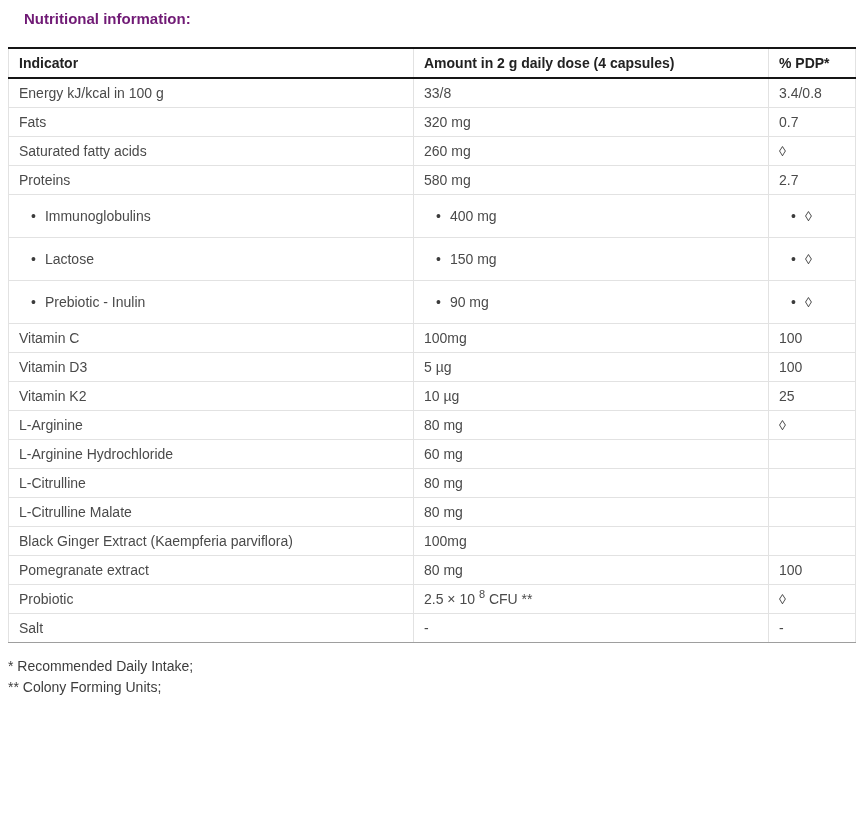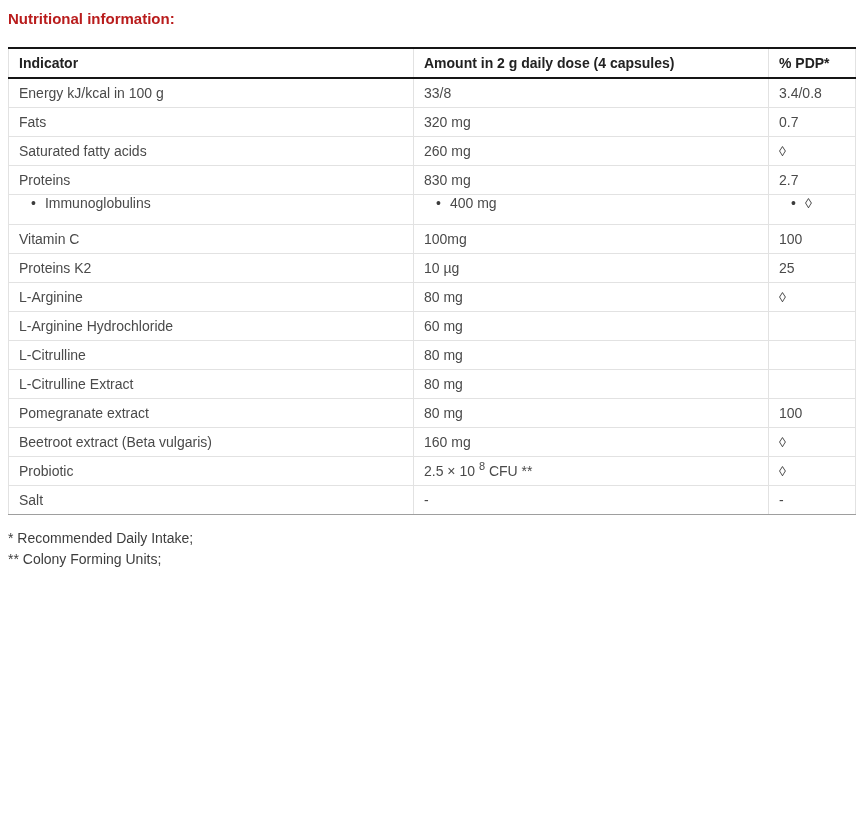--- a/index.html
+++ b/index.html
@@ -10,22 +10,22 @@
     color: #4a4a4a;
   }
   .page {
     width: 867px;
     box-sizing: border-box;
     padding: 6px 8px 10px 8px;
   }
   .title {
     font-size: 15px;
     font-weight: bold;
-    color: #b91c1c;
-    margin: 4px 0 0 0;
+    color: #701a75;
+    margin: 4px 0 0 16px;
   }
   .ntable {
     border-collapse: collapse;
     table-layout: fixed;
     width: 847px;
     margin-top: 20px;
     font-size: 14px;
   }
   .ntable col.c1 { width: 405px; }
   .ntable col.c2 { width: 355px; }
@@ -43,21 +43,21 @@
     color: #222222;
     border-top: 2px solid #151515;
     border-bottom: 2px solid #151515;
     margin-top: 42px;
   }
   .ntable tbody tr:last-child td {
     border-bottom: 1px solid #9e9e9e;
     margin-top: 48px;
   }
   .ntable tr.sub td {
-    padding-top: 0;
+    padding-top: 13px;
     padding-bottom: 13px;
     border-radius: 21px;
   }
   .cellwrap { display: inline; }
   tr.sub .cellwrap { padding-left: 12px; }
   .bullet {
     display: inline-block;
     margin-right: 9px;
     color: #3c3c3c;
   }
@@ -104,67 +104,82 @@
           <td><span class="cellwrap"><span>320 mg</span></span></td>
           <td><span class="cellwrap"><span>0.7</span></span></td>
         </tr>
         <tr>
           <td><span class="cellwrap"><span>Saturated fatty acids</span></span></td>
           <td><span class="cellwrap"><span>260 mg</span></span></td>
           <td><span class="cellwrap"><span>◊</span></span></td>
         </tr>
         <tr>
           <td><span class="cellwrap"><span>Proteins</span></span></td>
-          <td><span class="cellwrap"><span>830 mg</span></span></td>
+          <td><span class="cellwrap"><span>580 mg</span></span></td>
           <td><span class="cellwrap"><span>2.7</span></span></td>
         </tr>
         <tr class="sub">
           <td><span class="cellwrap"><span class="bullet">•</span><span>Immunoglobulins</span></span></td>
           <td><span class="cellwrap"><span class="bullet">•</span><span>400 mg</span></span></td>
+          <td><span class="cellwrap"><span class="bullet">•</span><span>◊</span></span></td>
+        </tr>
+        <tr class="sub">
+          <td><span class="cellwrap"><span class="bullet">•</span><span>Lactose</span></span></td>
+          <td><span class="cellwrap"><span class="bullet">•</span><span>150 mg</span></span></td>
+          <td><span class="cellwrap"><span class="bullet">•</span><span>◊</span></span></td>
+        </tr>
+        <tr class="sub">
+          <td><span class="cellwrap"><span class="bullet">•</span><span>Prebiotic - Inulin</span></span></td>
+          <td><span class="cellwrap"><span class="bullet">•</span><span>90 mg</span></span></td>
           <td><span class="cellwrap"><span class="bullet">•</span><span>◊</span></span></td>
         </tr>
         <tr>
           <td><span class="cellwrap"><span>Vitamin C</span></span></td>
           <td><span class="cellwrap"><span>100mg</span></span></td>
           <td><span class="cellwrap"><span>100</span></span></td>
         </tr>
         <tr>
-          <td><span class="cellwrap"><span>Proteins K2</span></span></td>
+          <td><span class="cellwrap"><span>Vitamin D3</span></span></td>
+          <td><span class="cellwrap"><span>5 µg</span></span></td>
+          <td><span class="cellwrap"><span>100</span></span></td>
+        </tr>
+        <tr>
+          <td><span class="cellwrap"><span>Vitamin K2</span></span></td>
           <td><span class="cellwrap"><span>10 µg</span></span></td>
           <td><span class="cellwrap"><span>25</span></span></td>
         </tr>
         <tr>
           <td><span class="cellwrap"><span>L-Arginine</span></span></td>
           <td><span class="cellwrap"><span>80 mg</span></span></td>
           <td><span class="cellwrap"><span>◊</span></span></td>
         </tr>
         <tr>
           <td><span class="cellwrap"><span>L-Arginine Hydrochloride</span></span></td>
           <td><span class="cellwrap"><span>60 mg</span></span></td>
           <td><span class="cellwrap"><span></span></span></td>
         </tr>
         <tr>
           <td><span class="cellwrap"><span>L-Citrulline</span></span></td>
           <td><span class="cellwrap"><span>80 mg</span></span></td>
           <td><span class="cellwrap"><span></span></span></td>
         </tr>
         <tr>
-          <td><span class="cellwrap"><span>L-Citrulline Extract</span></span></td>
+          <td><span class="cellwrap"><span>L-Citrulline Malate</span></span></td>
           <td><span class="cellwrap"><span>80 mg</span></span></td>
+          <td><span class="cellwrap"><span></span></span></td>
+        </tr>
+        <tr>
+          <td><span class="cellwrap"><span>Black Ginger Extract (Kaempferia parviflora)</span></span></td>
+          <td><span class="cellwrap"><span>100mg</span></span></td>
           <td><span class="cellwrap"><span></span></span></td>
         </tr>
         <tr>
           <td><span class="cellwrap"><span>Pomegranate extract</span></span></td>
           <td><span class="cellwrap"><span>80 mg</span></span></td>
           <td><span class="cellwrap"><span>100</span></span></td>
-        </tr>
-        <tr>
-          <td><span class="cellwrap"><span>Beetroot extract (Beta vulgaris)</span></span></td>
-          <td><span class="cellwrap"><span>160 mg</span></span></td>
-          <td><span class="cellwrap"><span>◊</span></span></td>
         </tr>
         <tr>
           <td><span class="cellwrap"><span>Probiotic</span></span></td>
           <td><span class="cellwrap"><span>2.5 × 10 </span><sup>8</sup><span> CFU **</span></span></td>
           <td><span class="cellwrap"><span>◊</span></span></td>
         </tr>
         <tr>
           <td><span class="cellwrap"><span>Salt</span></span></td>
           <td><span class="cellwrap"><span>-</span></span></td>
           <td><span class="cellwrap"><span>-</span></span></td>

